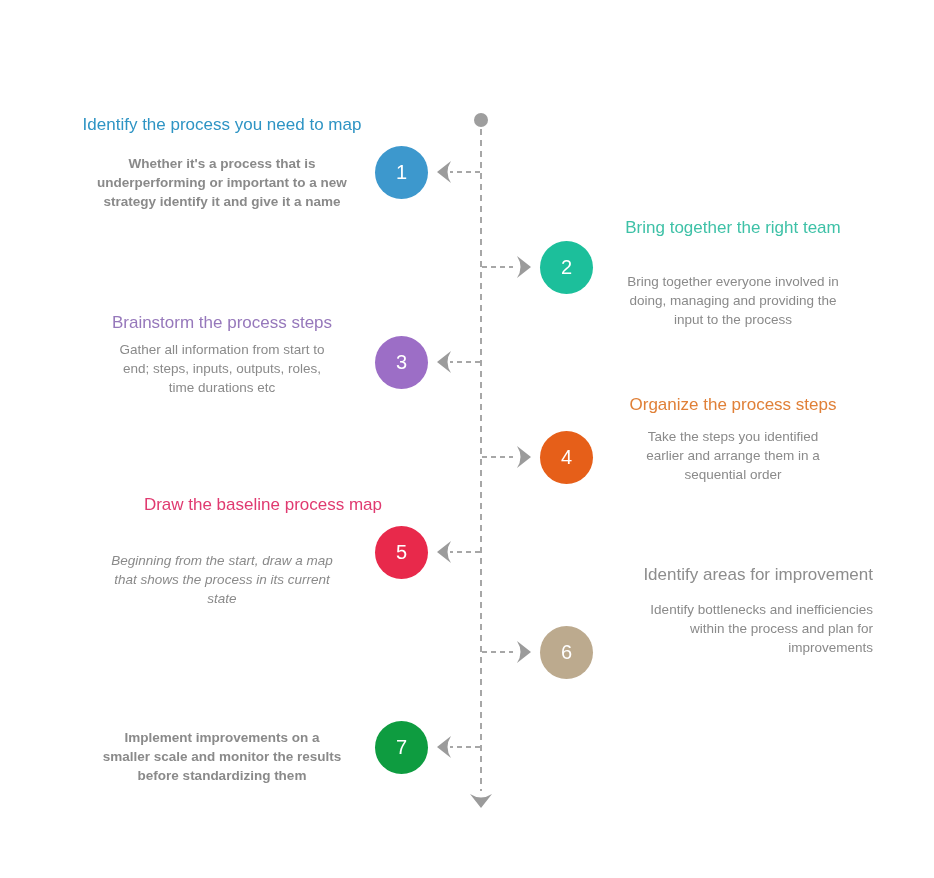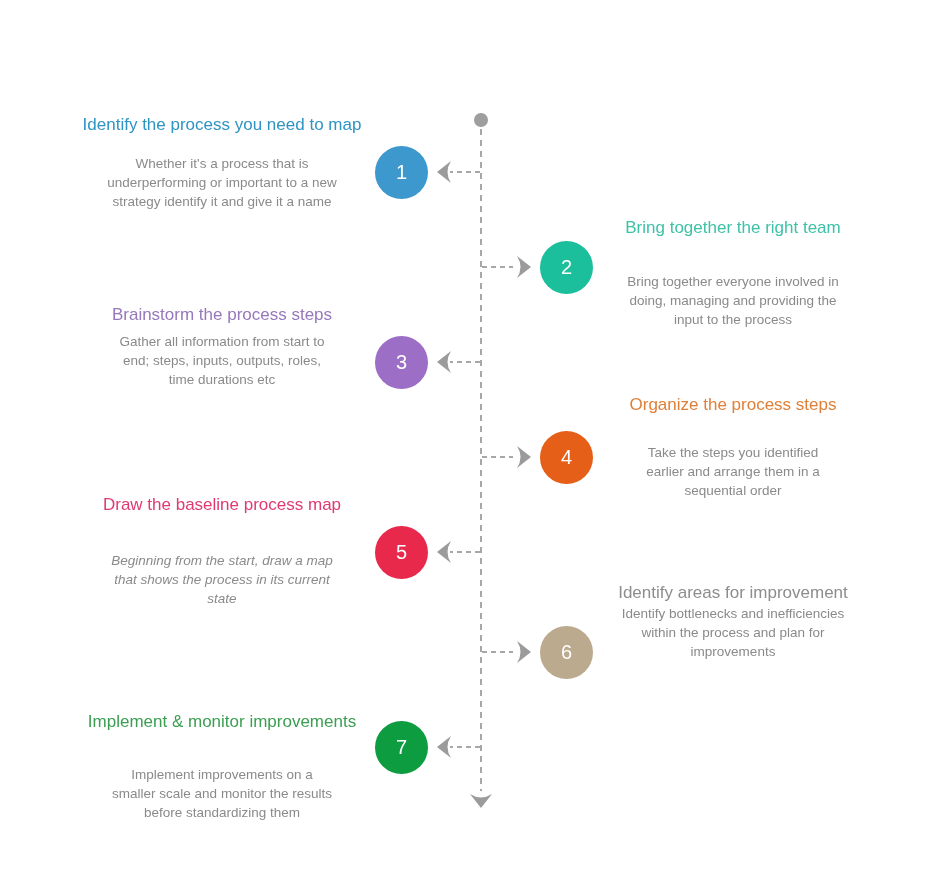--- a/index.html
+++ b/index.html
@@ -25,27 +25,27 @@
     font-weight: 400;
   }
   .step .desc {
     margin: 0 auto;
     font-size: 13.5px;
     line-height: 19px;
     color: #8a8a8a;
     white-space: pre-line;
   }
 
-  .s1 { top: 114px; } .s1 .desc { margin-top: 18px; }
+  .s1 { top: 114px; } .s1 .desc { margin-top: 18px; font-weight: bold; }
   .s2 { top: 217px; } .s2 .desc { margin-top: 33px; text-align: center; }
-  .s3 { top: 304px; } .s3 .desc { margin-top: 6px; }
-  .s4 { top: 394px; } .s4 .desc { margin-top: 27px; }
+  .s3 { top: 312px; } .s3 .desc { margin-top: 6px; }
+  .s4 { top: 394px; } .s4 .desc { margin-top: 11px; }
   .s5 { top: 494px; } .s5 .desc { margin-top: 35px; font-style: italic; }
-  .s6 { top: 582px; } .s6 .desc { }
-  .s7 { top: 711px; } .s7 .desc { margin-top: 32px; }
+  .s6 { top: 564px; text-align: right; } .s6 .desc { margin-top: 14px; }
+  .s7 { top: 711px; } .s7 .desc { margin-top: 17px; font-weight: bold; }
 
   .circle {
     position: absolute;
     width: 53px;
     height: 53px;
     border-radius: 50%;
     color: #ffffff;
     font-size: 20px;
     display: flex;
     align-items: center;
@@ -117,33 +117,32 @@
 end; steps, inputs, outputs, roles,
 time durations etc</p>
   </div>
   <div class="step right s4">
     <h2 class="title" style="color: rgb(224, 128, 56);">Organize the process steps</h2>
     <p class="desc">Take the steps you identified
 earlier and arrange them in a
 sequential order</p>
   </div>
   <div class="step left s5">
-    <h2 class="title" style="color: rgb(224, 58, 112);">Draw the baseline process map</h2>
+    <h2 class="title" style="color: rgb(224, 58, 112); text-align: right;">Draw the baseline process map</h2>
     <p class="desc">Beginning from the start, draw a map
 that shows the process in its current
 state</p>
   </div>
   <div class="step right s6">
     <h2 class="title" style="color: rgb(141, 141, 141);">Identify areas for improvement</h2>
     <p class="desc">Identify bottlenecks and inefficiencies
 within the process and plan for
 improvements</p>
   </div>
   <div class="step left s7">
-    <h2 class="title" style="color: rgb(59, 158, 82);">Implement &amp; monitor improvements</h2>
     <p class="desc">Implement improvements on a
 smaller scale and monitor the results
 before standardizing them</p>
   </div>
 
   <div class="circle c1" style="background-color: rgb(61, 152, 205);">1</div>
   <div class="circle c2" style="background-color: rgb(28, 191, 155);">2</div>
   <div class="circle c3" style="background-color: rgb(156, 110, 198);">3</div>
   <div class="circle c4" style="background-color: rgb(230, 95, 25);">4</div>
   <div class="circle c5" style="background-color: rgb(232, 41, 75);">5</div>

